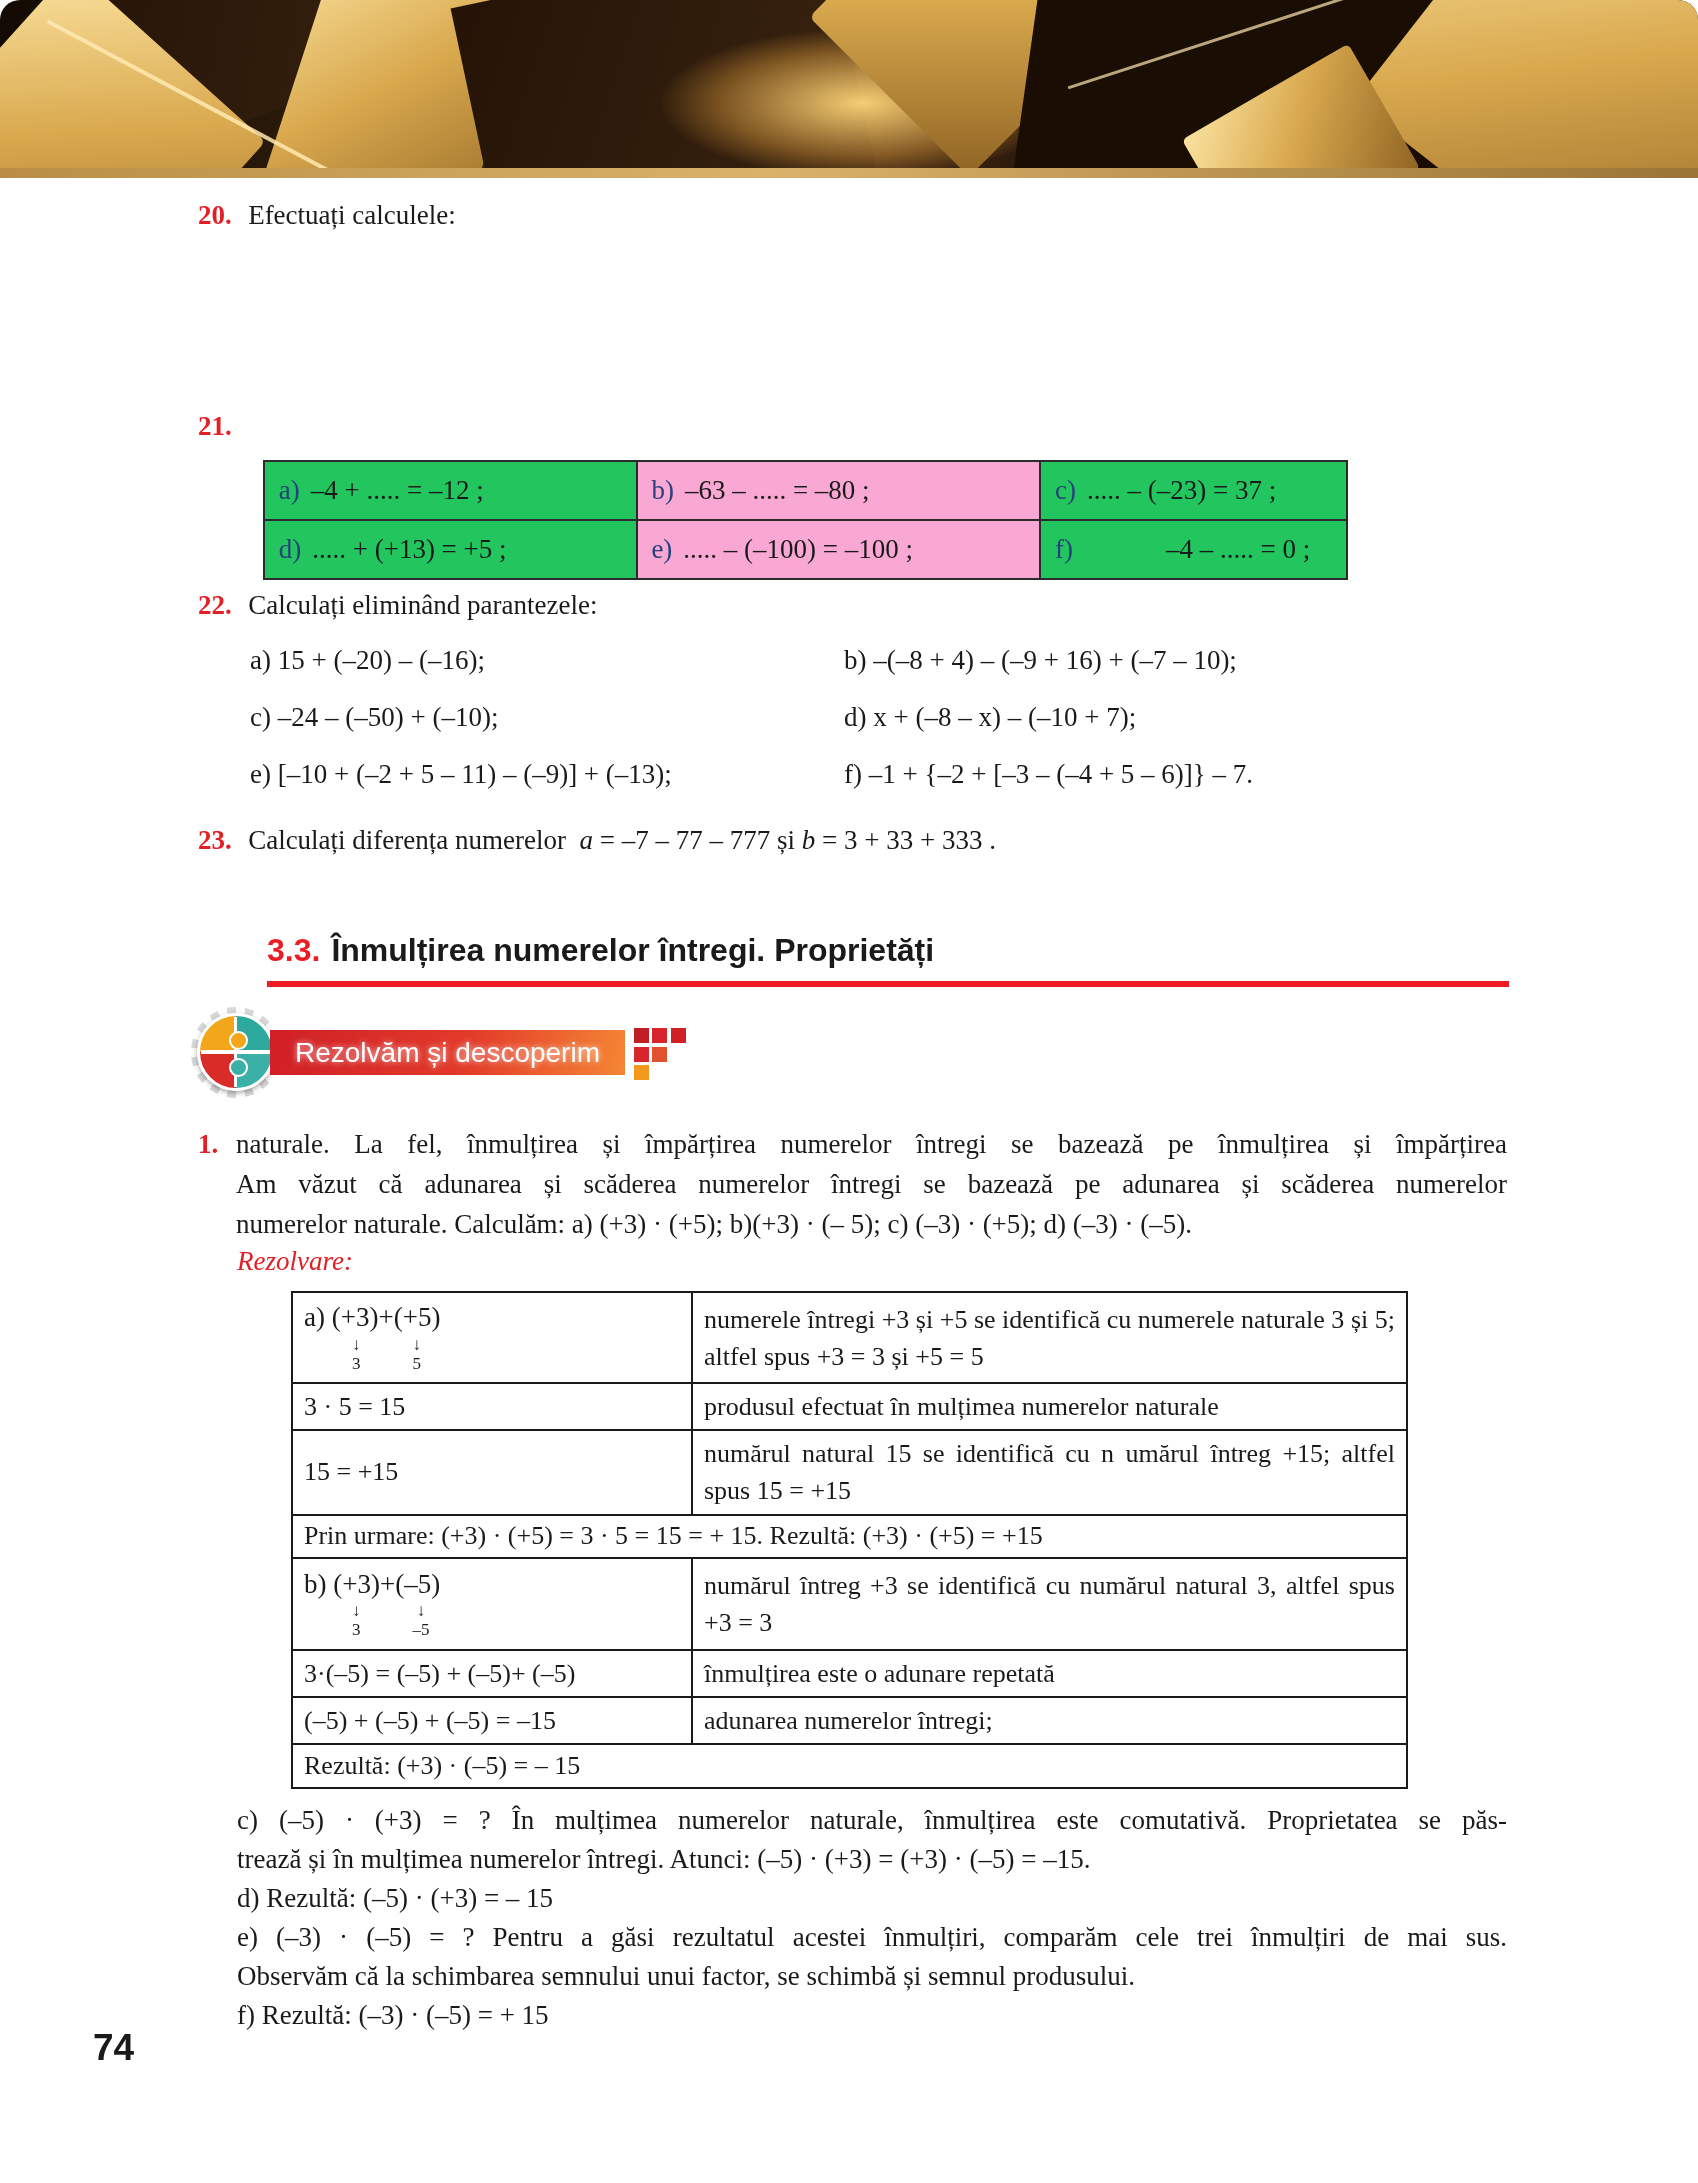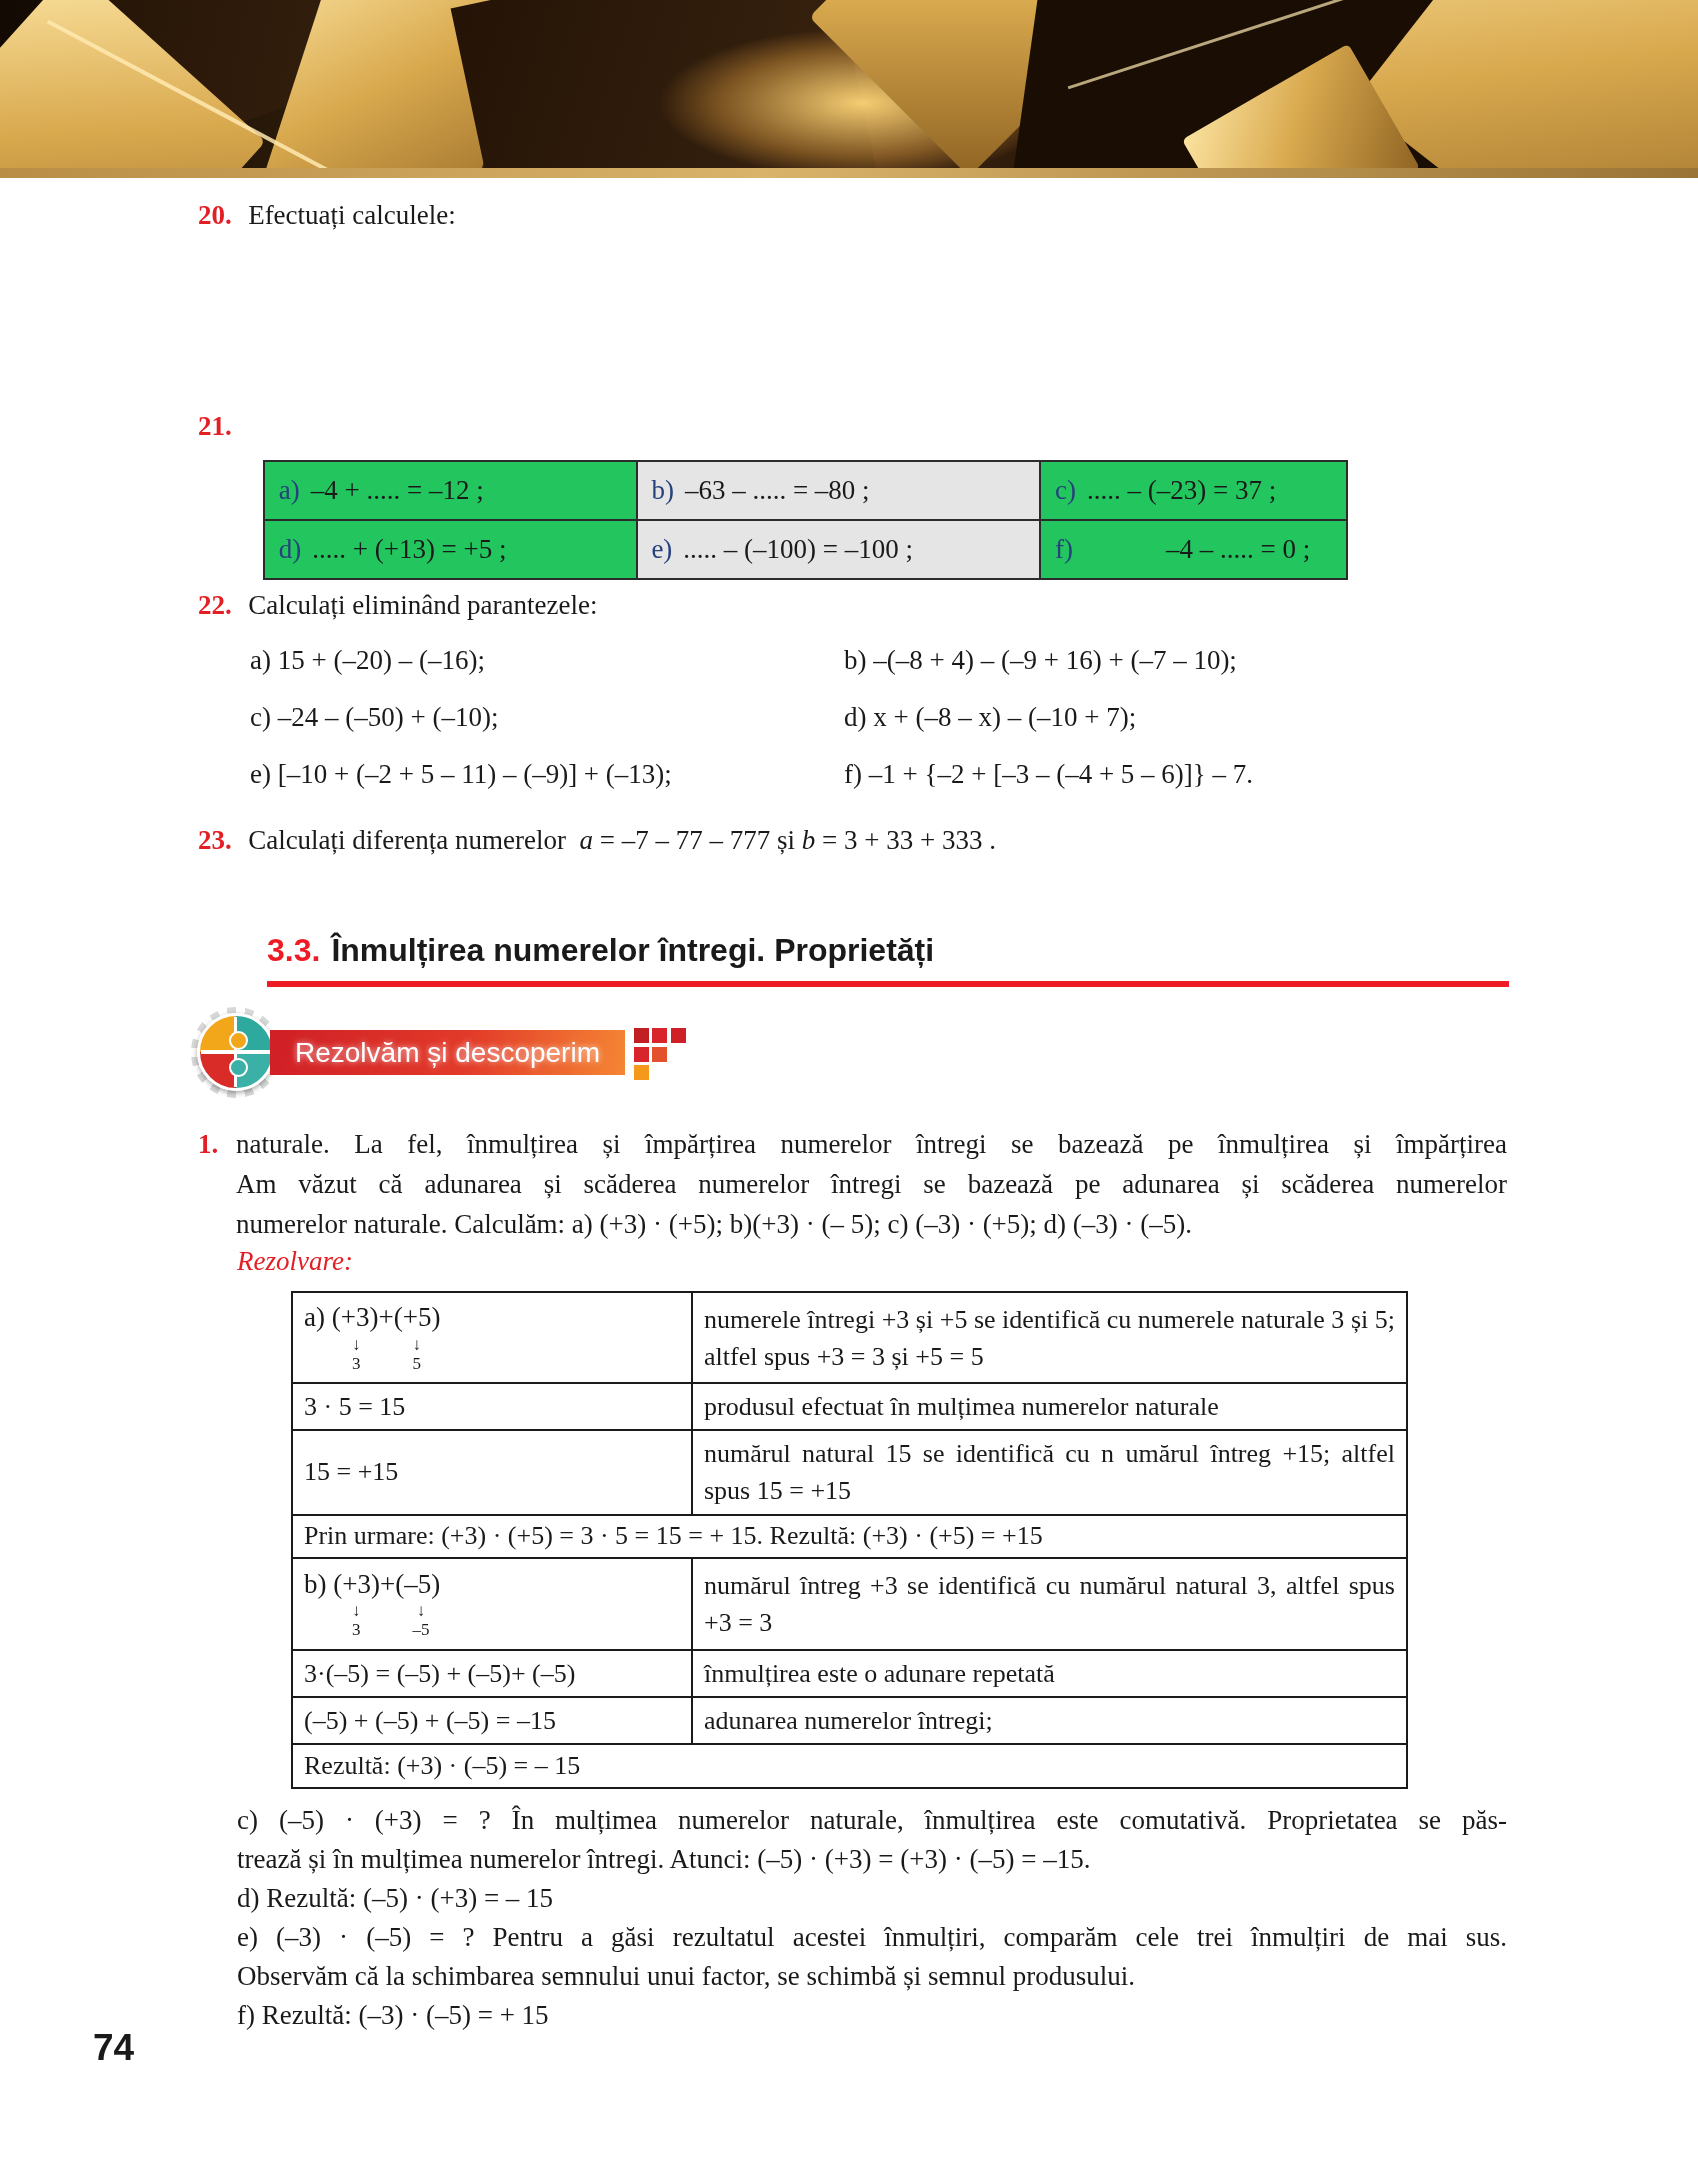--- a/index.html
+++ b/index.html
@@ -1,17 +1,17 @@
 <!DOCTYPE html>
 <html style="font-size:11px"><head>
 <meta charset="utf-8">
 <style>
   html,body{margin:0;padding:0;background:#ffffff;}
   .page{position:relative;width:1698px;height:2183px;background:#ffffff;overflow:hidden;
-        font-family:"Liberation Serif",serif;color:#1a1a1a;}
+        font-family:"Liberation Serif",serif;color:#1a1a1a;border-radius:20px;}
 
   
   .banner{position:absolute;left:0;top:0;width:1698px;height:168px;overflow:hidden;
           background:linear-gradient(95deg,#120a03,#33200c 25%,#54351a 45%,#241306 65%,#0d0702 85%,#1a1008);}
   .banner .shape{position:absolute;}
   .gold{background:linear-gradient(135deg,#fbe3a0,#d9a94e 45%,#8f6423);}
   .dark{background:linear-gradient(120deg,#241306,#3a2410);}
   .shA{left:-48px;top:20.5px;width:260px;height:260px;transform:rotate(42deg);border-radius:6.8px;}
   .shB{left:96px;top:-130px;width:356px;height:233px;transform:rotate(-20deg);}
   .shC{left:294px;top:-48px;width:205px;height:294px;transform:rotate(18deg);border-radius:5.5px;}
@@ -34,21 +34,21 @@
   .items{margin-left:52px;margin-top:11px;display:grid;}
   .cols20{grid-template-columns:537px 1fr;}
   .cols22{grid-template-columns:594px 1fr;}
   .items .item{height:57px;display:flex;align-items:center;}
 
   
   .t21{position:absolute;left:263px;top:460px;width:1085px;border-collapse:collapse;font-size:27px;}
   .t21 td{border:2.1px solid #2b2b2b;height:55px;padding-left:13.7px;}
   .t21 .letter{color:#26417c;margin-right:11px;}
   .bg-green{background:#22c55e;}
-  .bg-peach{background:#e5e5e5;}
+  .bg-peach{background:#f9a8d4;}
   .cell-f .content{margin-left:82px;}
 
   
   .ex23{position:absolute;left:198px;top:825px;font-size:27px;display:flex;gap:16.4px;align-items:baseline;}
   .mathvar{font-style:italic;}
 
   
   .section-heading{position:absolute;left:267px;top:932px;width:1242px;
         font-family:"Liberation Sans",sans-serif;font-weight:bold;font-size:32px;
         display:flex;gap:11px;padding-bottom:12.3px;border-bottom:6.2px solid #ed1c24;}

